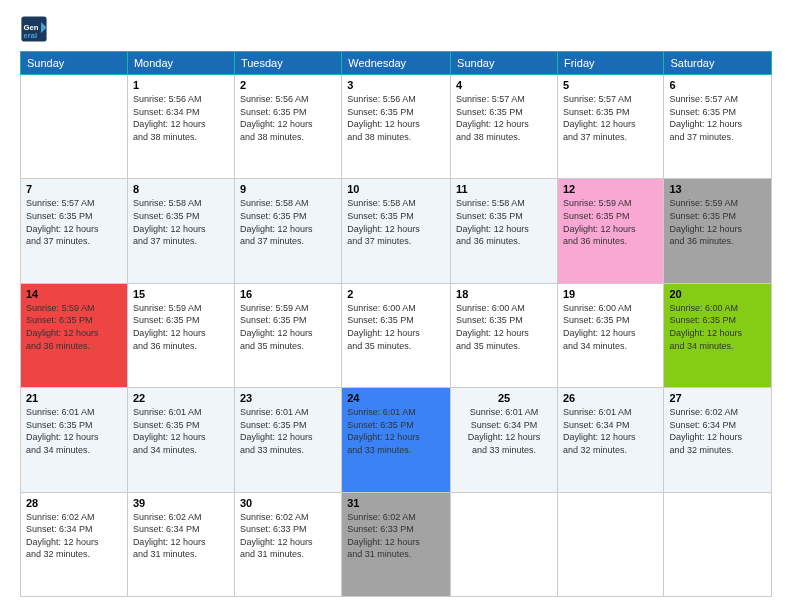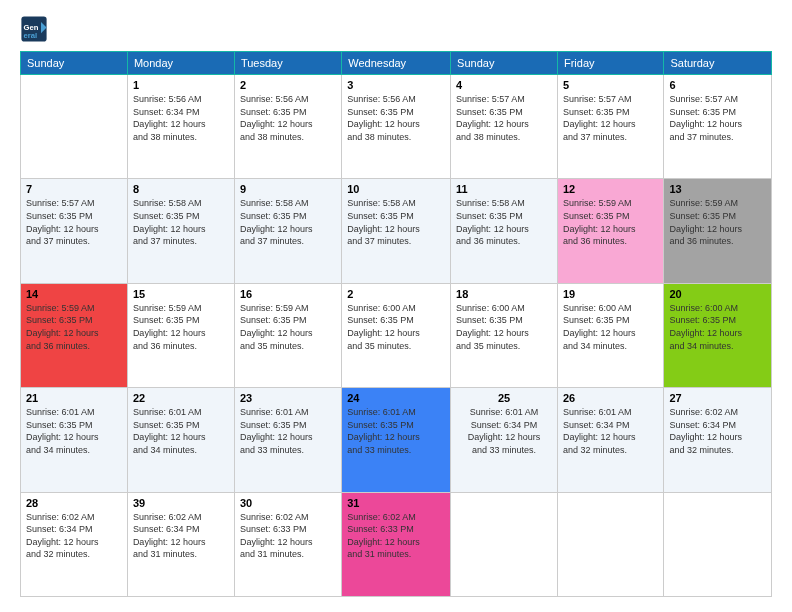--- a/index.html
+++ b/index.html
@@ -349,21 +349,21 @@
 Daylight: 12 hours
 and 31 minutes.</div>
           </td>
           <td style="background: rgb(255, 255, 255);">
             <span class="day-num">30</span>
             <div class="day-info" style="white-space: pre-line;">Sunrise: 6:02 AM
 Sunset: 6:33 PM
 Daylight: 12 hours
 and 31 minutes.</div>
           </td>
-          <td style="background: #ec4899;">
+          <td style="background: #a3a3a3;">
             <span class="day-num">31</span>
             <div class="day-info" style="white-space: pre-line;">Sunrise: 6:02 AM
 Sunset: 6:33 PM
 Daylight: 12 hours
 and 31 minutes.</div>
           </td>
           <td class="empty"></td>
           <td class="empty"></td>
           <td class="empty"></td>
         </tr>

